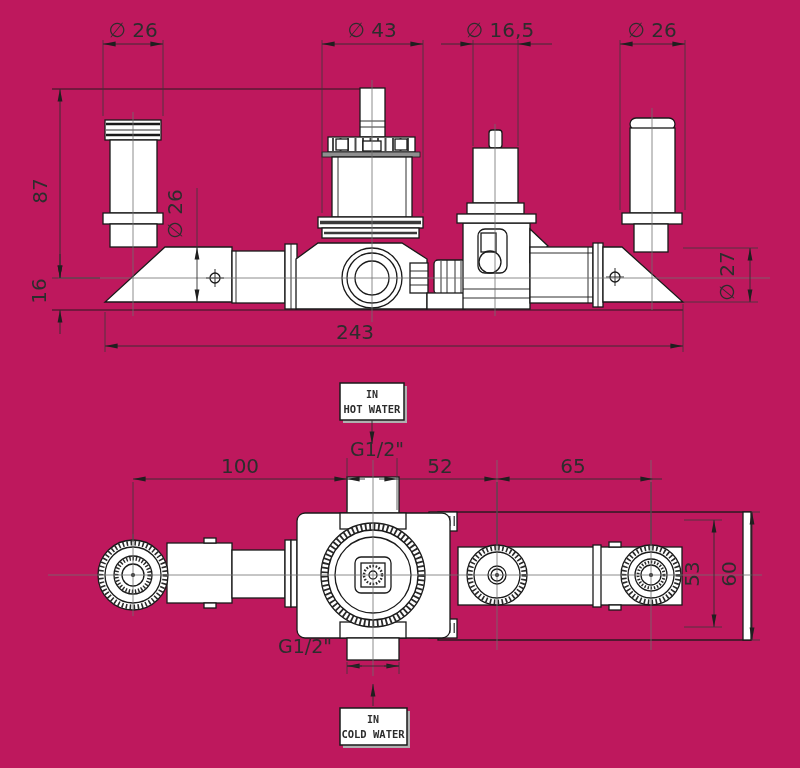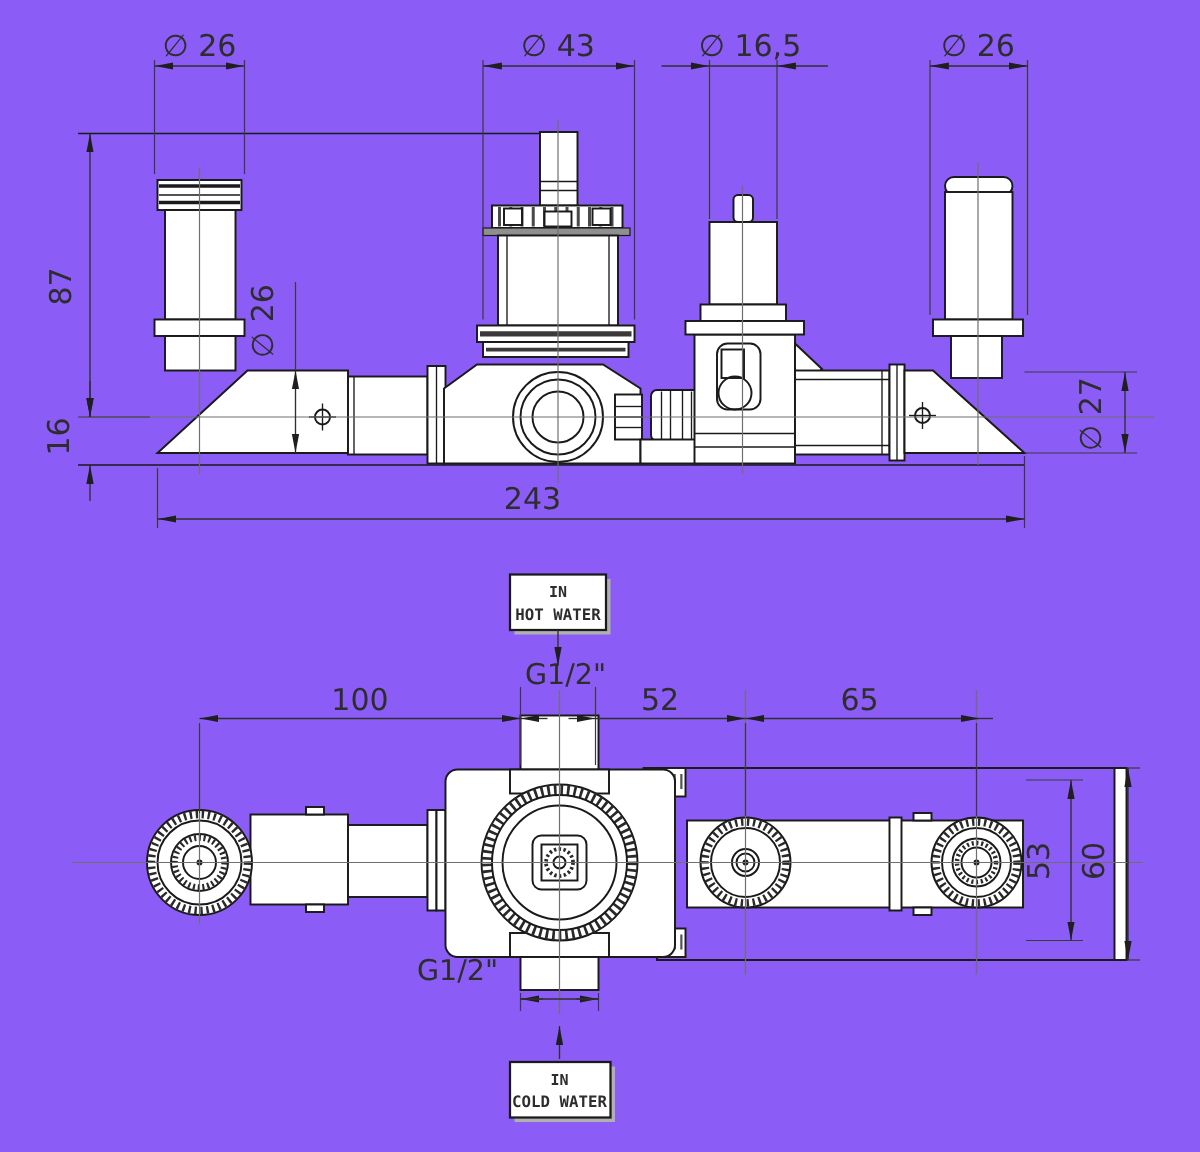--- a/index.html
+++ b/index.html
@@ -1,16 +1,16 @@
 <!DOCTYPE html>
 <html><head>
 <meta charset="utf-8">
 <style>
   html,body{margin:0;padding:0;background:#ffffff;}
-  .page{width:800px;height:768px;background:#8b5cf6;position:relative;overflow:hidden;}
+  .page{width:800px;height:768px;background:#be185d;position:relative;overflow:hidden;}
   svg{display:block;}
   text{font-family:"DejaVu Sans","Liberation Sans",sans-serif;fill:#2d2d2d;}
   .dim-txt{font-size:20px;letter-spacing:0px;}
   .thread-txt{font-size:19px;}
   .tag-txt1{font-size:10px;font-family:"DejaVu Sans Mono","Liberation Mono",monospace;font-weight:bold;}
   .tag-txt2{font-size:10.5px;font-family:"DejaVu Sans Mono","Liberation Mono",monospace;font-weight:bold;}
   .outline{stroke:#1a1a1a;stroke-width:1.3;fill:none;}
   .solid{stroke:#1a1a1a;stroke-width:1.3;fill:#ffffff;}
   .thin{stroke:#1a1a1a;stroke-width:0.9;fill:none;}
   .heavy{stroke:#1a1a1a;stroke-width:2.4;fill:none;}

